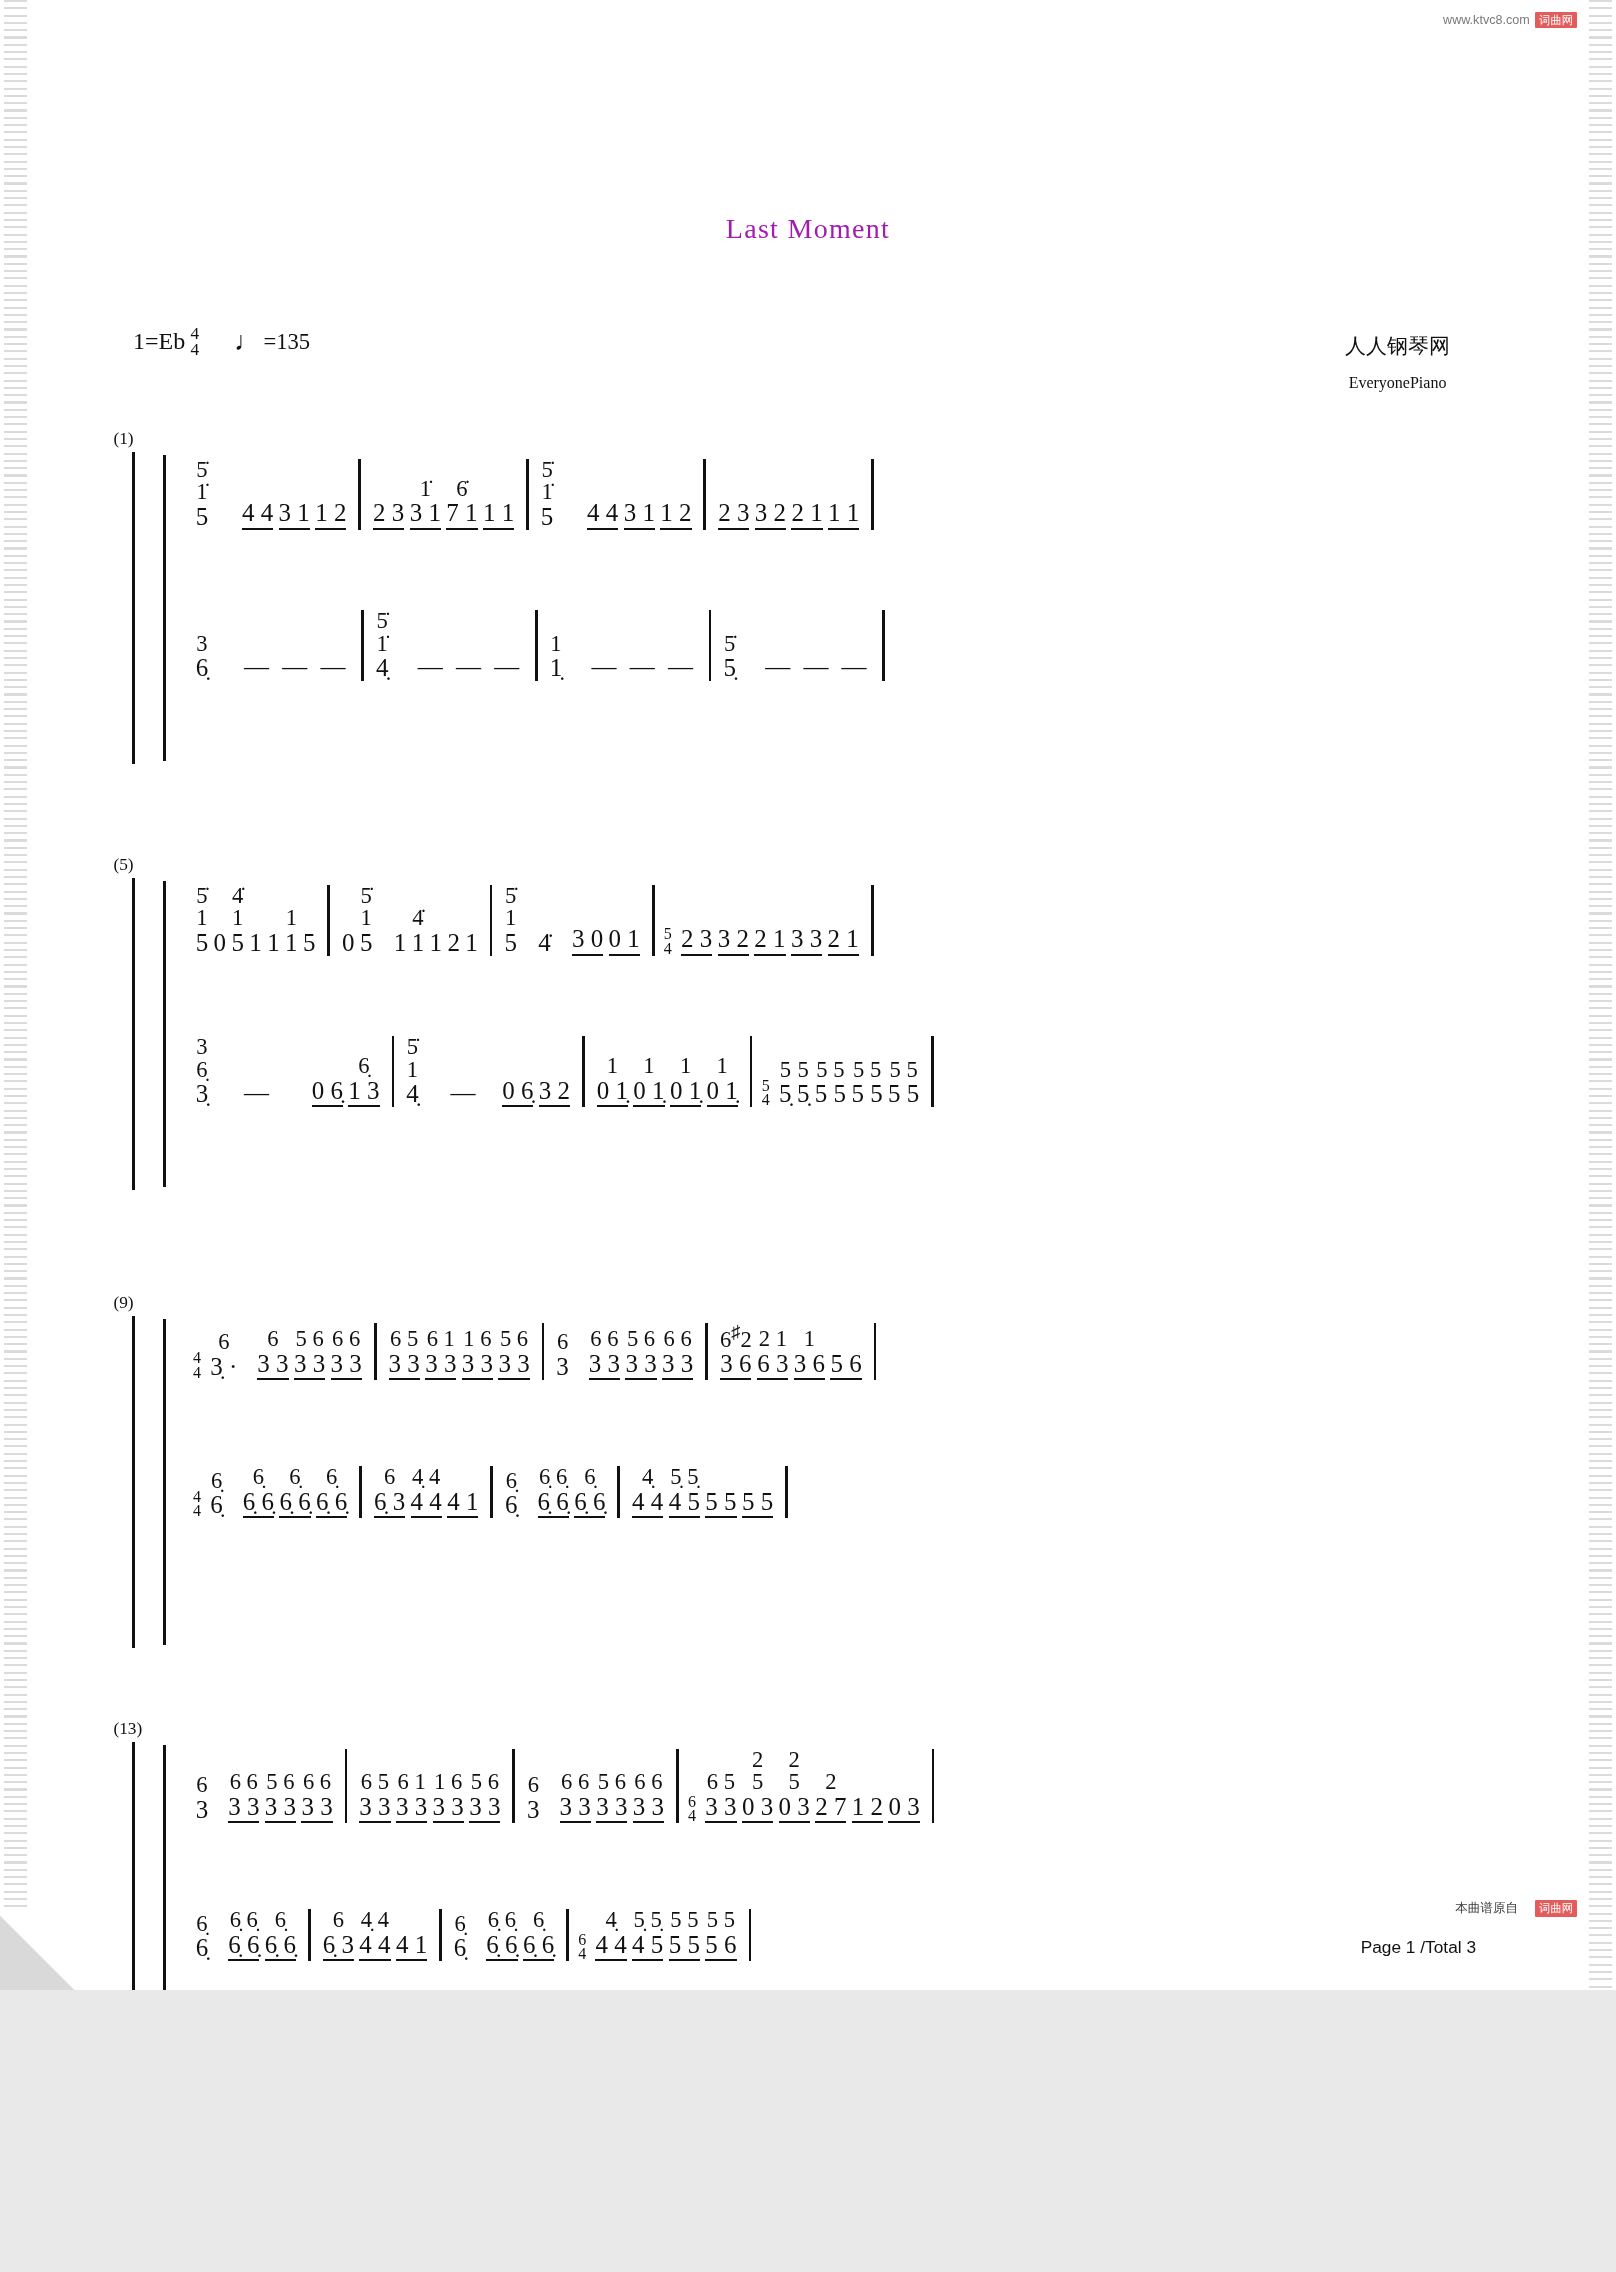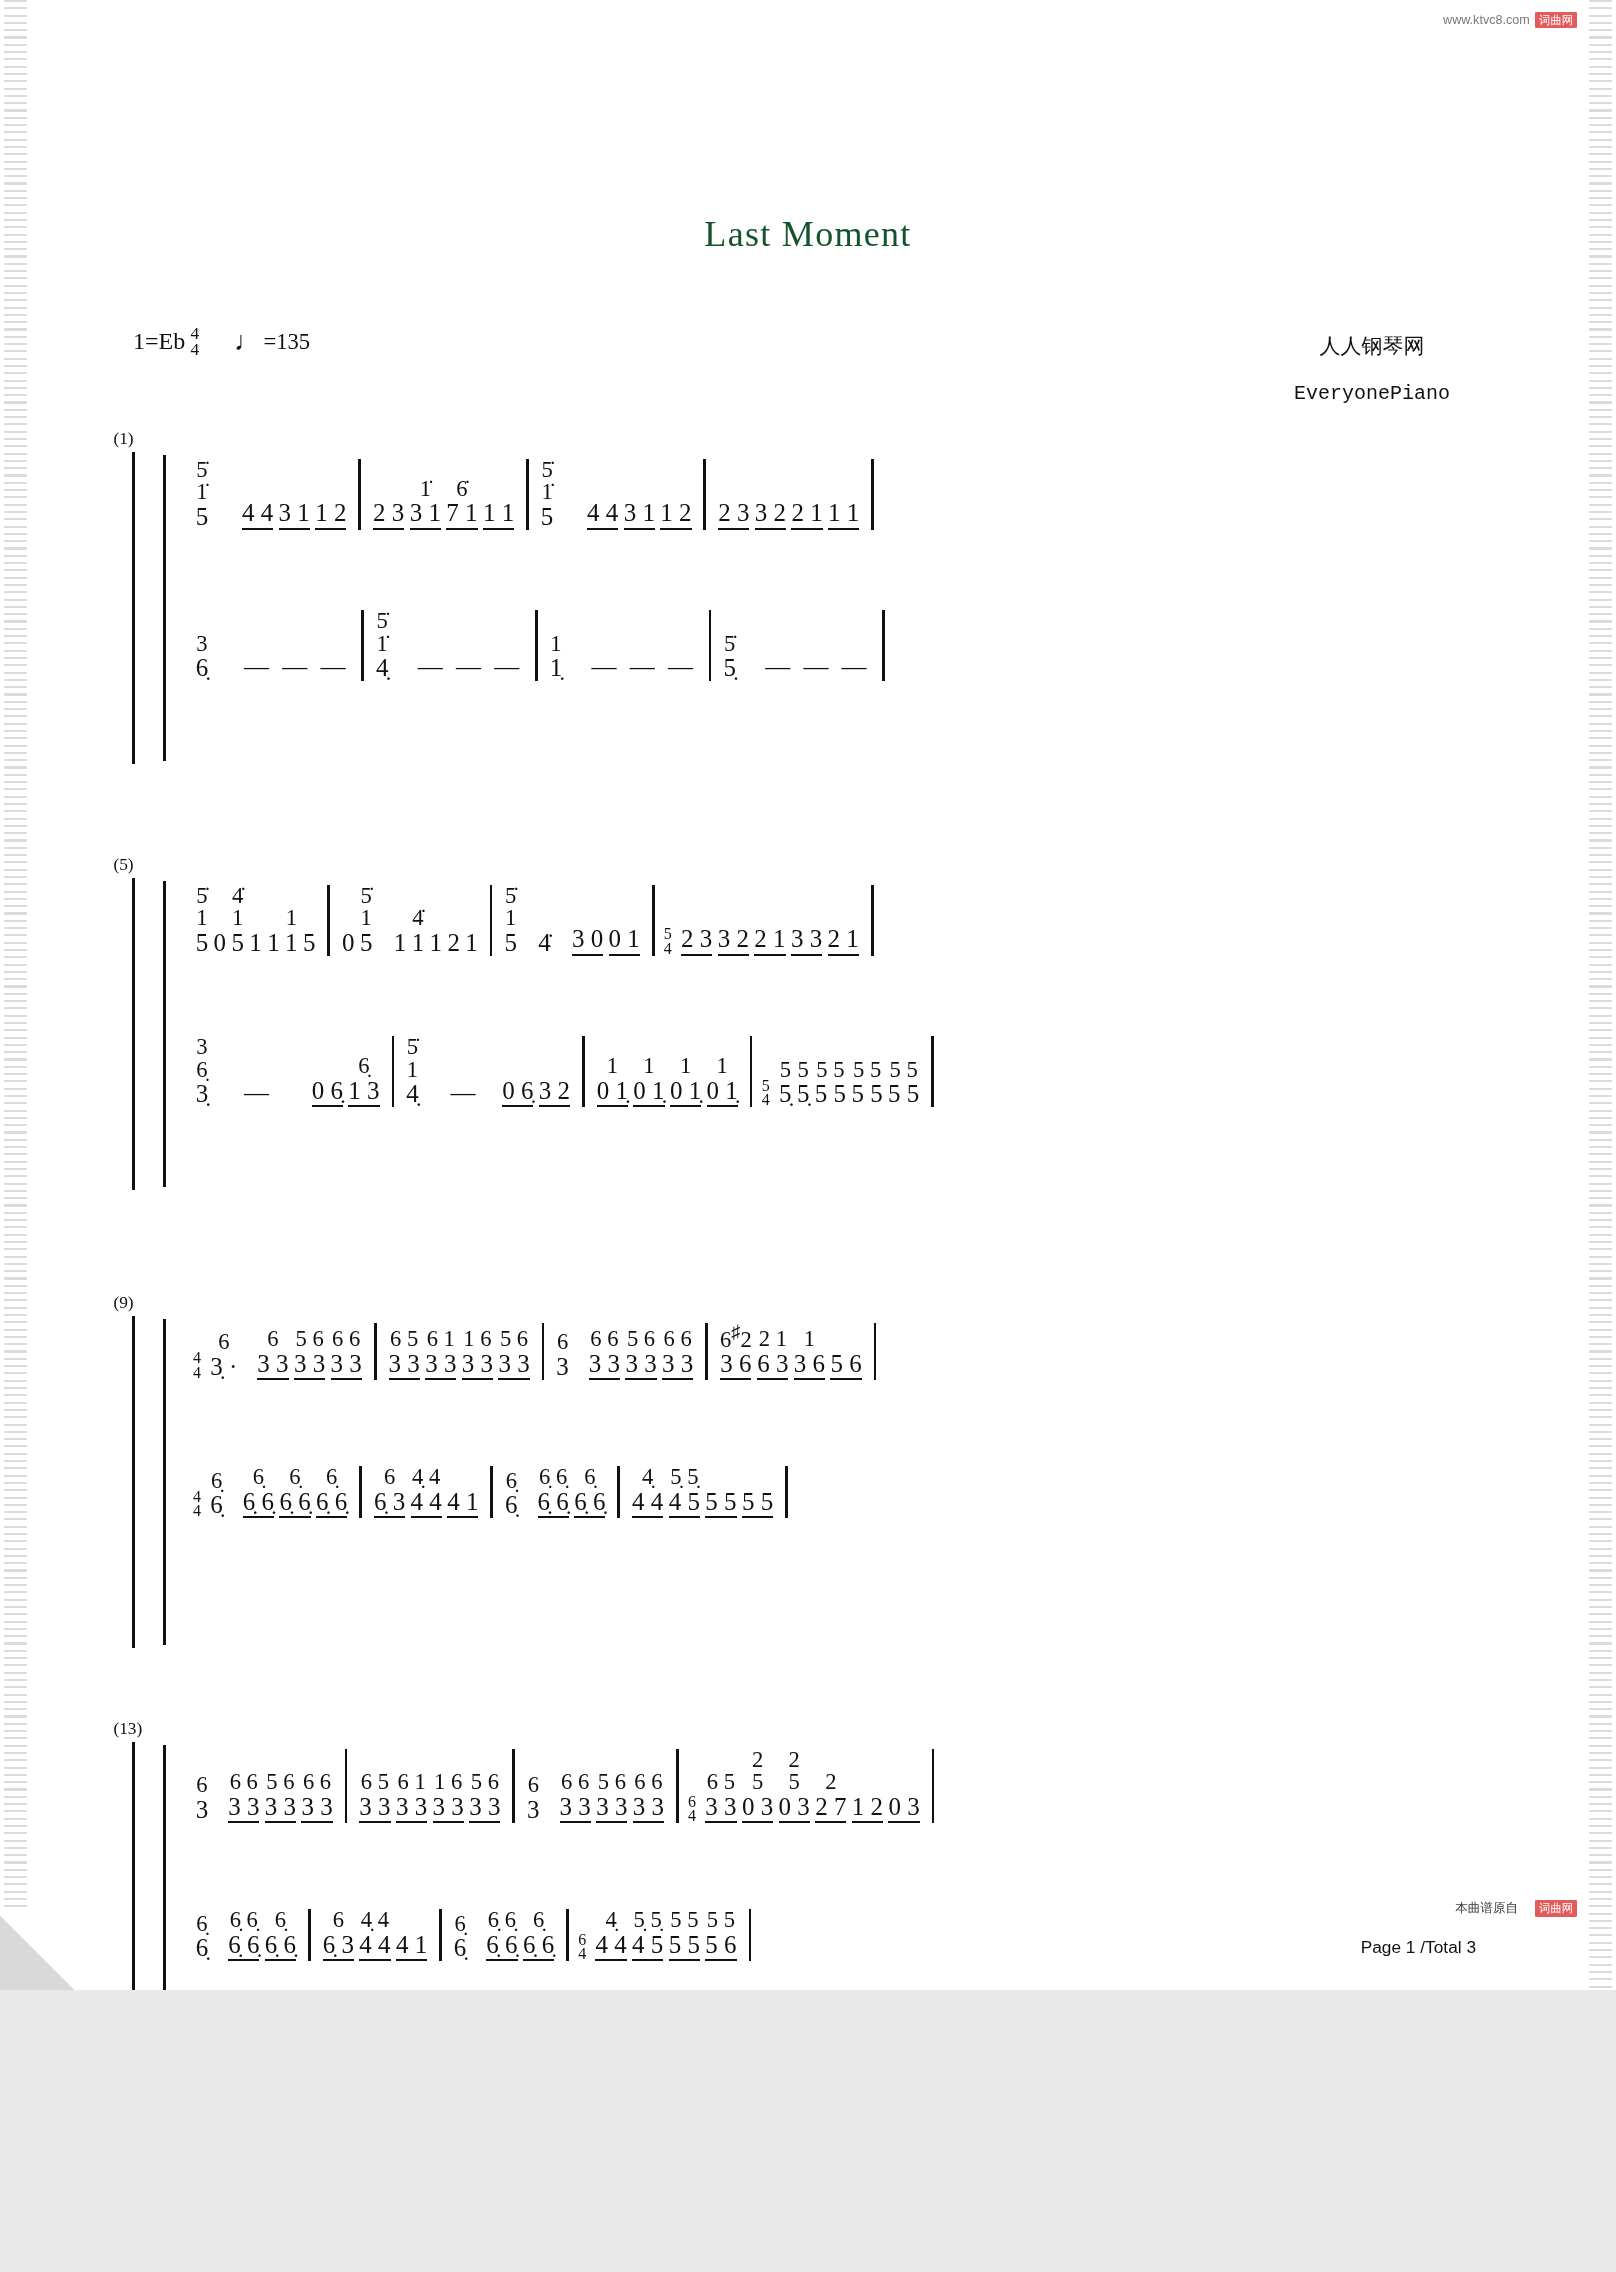--- a/index.html
+++ b/index.html
@@ -32,35 +32,35 @@
   .wm-badge{background:#e45b5b;color:#fff;padding:0.7px 4px;font-size:11.3px;border-radius:1.3px;}
   .watermark-bottom{
     position:absolute;bottom:73px;right:39px;
     font-family:"Liberation Sans",sans-serif;font-size:12.6px;color:#3b3b3b;
     display:flex;align-items:center;gap:17px;
   }
   .wm-badge2{background:#e45b5b;color:#fff;padding:0.7px 4px;font-size:11.3px;border-radius:1.3px;}
 
   .title{
     position:absolute;top:213px;left:0;width:100%;
-    text-align:center;font-size:36px;letter-spacing:1.3px;color:#14532d;
+    text-align:center;font-size:28px;letter-spacing:1.3px;color:#a21caf;
   }
   .key-sig{
     position:absolute;left:133px;top:326px;
     font-size:24px;color:#111;display:flex;align-items:center;gap:4px;
   }
   .frac{display:inline-flex;flex-direction:column;line-height:.92;font-size:17.3px;
         vertical-align:middle;text-align:center;margin-left:1.3px;}
   .tempo{margin-left:31px;display:flex;align-items:center;gap:2.7px;font-size:22.6px;}
   .notehead{font-size:26.6px;line-height:.6;}
   .credit{
     position:absolute;right:166px;top:332px;text-align:center;color:#111;
   }
   .credit .cn{font-size:21px;}
-  .credit .en{font-size:20px;margin-top:22px;font-family:Liberation Mono, monospace;}
+  .credit .en{font-size:16px;margin-top:14px;font-family:Liberation Serif, serif;}
 
   
   .system{position:absolute;left:120px;width:1383px;color:#111;}
   .sysnum{
     position:absolute;left:-6.6px;top:-22.6px;font-size:17.3px;font-family:"Liberation Serif",serif;
   }
   .brace{
     position:absolute;left:12px;top:0;width:31px;height:100%;
     border-left:3.3px solid #111;
   }

